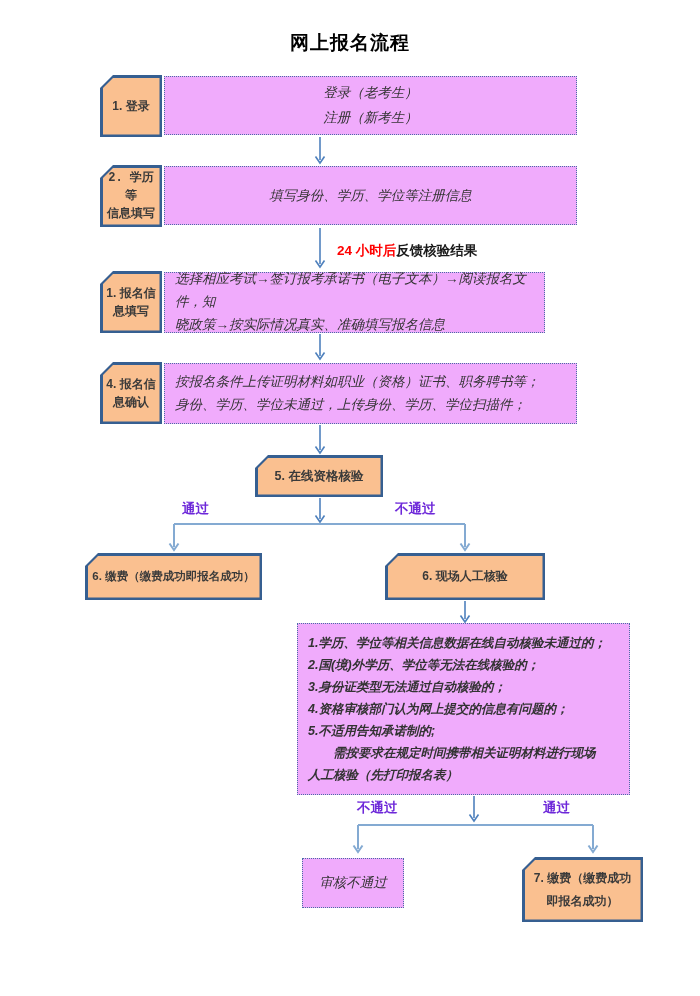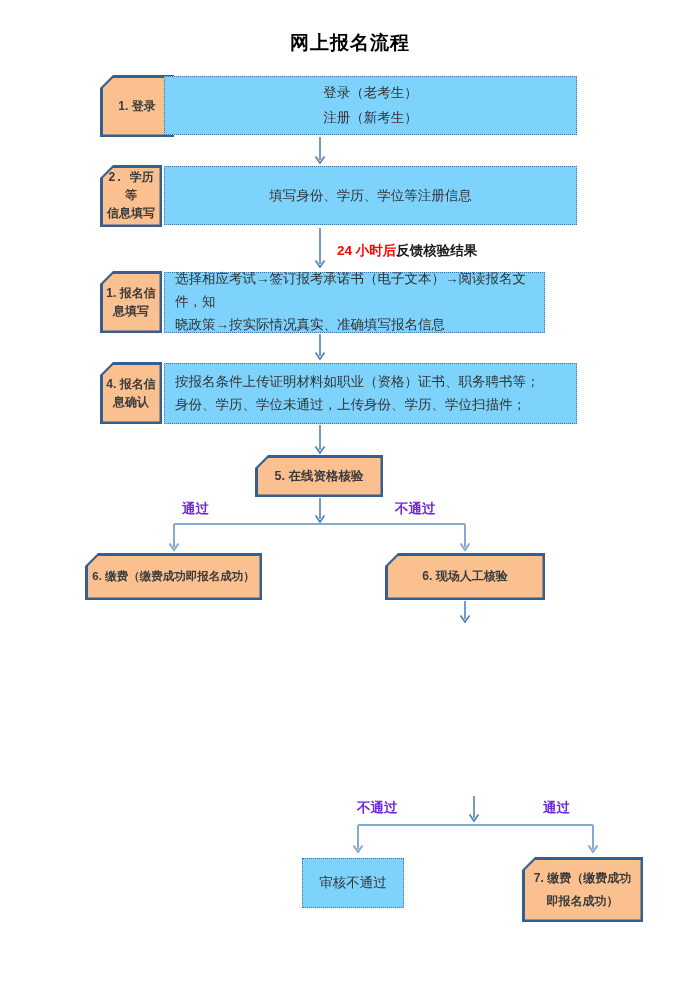--- a/index.html
+++ b/index.html
@@ -12,33 +12,33 @@
 
   
   .card{position:absolute;background:#365F91;
         clip-path:polygon(13px 0,100% 0,100% 100%,0 100%,0 13px);}
   .card-in{position:absolute;inset:2.5px;background:#FAC090;
         clip-path:polygon(11px 0,100% 0,100% 100%,0 100%,0 11px);
         display:flex;align-items:center;justify-content:center;text-align:center;
         font-weight:bold;color:#3a3a3a;}
 
   
-  .panel{position:absolute;background:#7dd3fc;border:1.5px dotted #4a6fa5;
-         box-sizing:border-box;display:flex;align-items:center;color:#333;}
+  .panel{position:absolute;background:#f0abfc;border:1.5px dotted #4a6fa5;
+         box-sizing:border-box;display:flex;align-items:center;color:#333;font-style:italic;}
   .panel.center{justify-content:center;text-align:center;}
   .panel.leftpad{padding:4px 10px;text-align:left;}
 
   .arrows{position:absolute;left:0;top:0;}
 
   .redlab{position:absolute;font-size:13.5px;font-weight:bold;color:#6d28d9;}
   .note{position:absolute;font-size:13.5px;font-weight:bold;color:#1a1a1a;}
   .note .red{color:#FF0000;}
 
   
-  .r1l{left:100px;top:75px;width:62px;height:62px;padding-left:12px;}
+  .r1l{left:100px;top:75px;width:62px;height:62px;}
   .r1c{left:164px;top:76px;width:413px;height:59px;font-size:13.5px;line-height:1.85;}
   .r2l{left:100px;top:165px;width:62px;height:62px;font-family:Liberation Mono, monospace;}
   .r2c{left:164px;top:166px;width:413px;height:59px;font-size:13.5px;}
   .r3l{left:100px;top:271px;width:62px;height:62px;}
   .r3c{left:164px;top:272px;width:381px;height:61px;font-size:13.5px;line-height:1.7;}
   .r4l{left:100px;top:362px;width:62px;height:62px;}
   .r4c{left:164px;top:363px;width:413px;height:61px;font-size:13.5px;line-height:1.7;}
   .card-in.f12{font-size:12px;line-height:1.5;}
   .b5{left:255px;top:455px;width:128px;height:42px;}
   .b5 .card-in{font-size:12.5px;}
@@ -152,20 +152,29 @@
   <div class="redlab lbl-fail1">不通过</div>
 
   <div class="card b6l">
     <div class="card-in">6. 缴费（缴费成功即报名成功）</div>
   </div>
 
   <div class="card b6r">
     <div class="card-in">6. 现场人工核验</div>
   </div>
 
+  <div class="panel leftpad cond">
+    <span class="preline">1.学历、学位等相关信息数据在线自动核验未通过的；
+2.国(境)外学历、学位等无法在线核验的；
+3.身份证类型无法通过自动核验的；
+4.资格审核部门认为网上提交的信息有问题的；
+5.不适用告知承诺制的;
+　　需按要求在规定时间携带相关证明材料进行现场
+人工核验（先打印报名表）</span>
+  </div>
 
   <div class="redlab lbl-fail2">不通过</div>
   <div class="redlab lbl-pass2">通过</div>
 
   <div class="panel center bfail">
     <span>审核不通过</span>
   </div>
 
   <div class="card b7">
     <div class="card-in">

